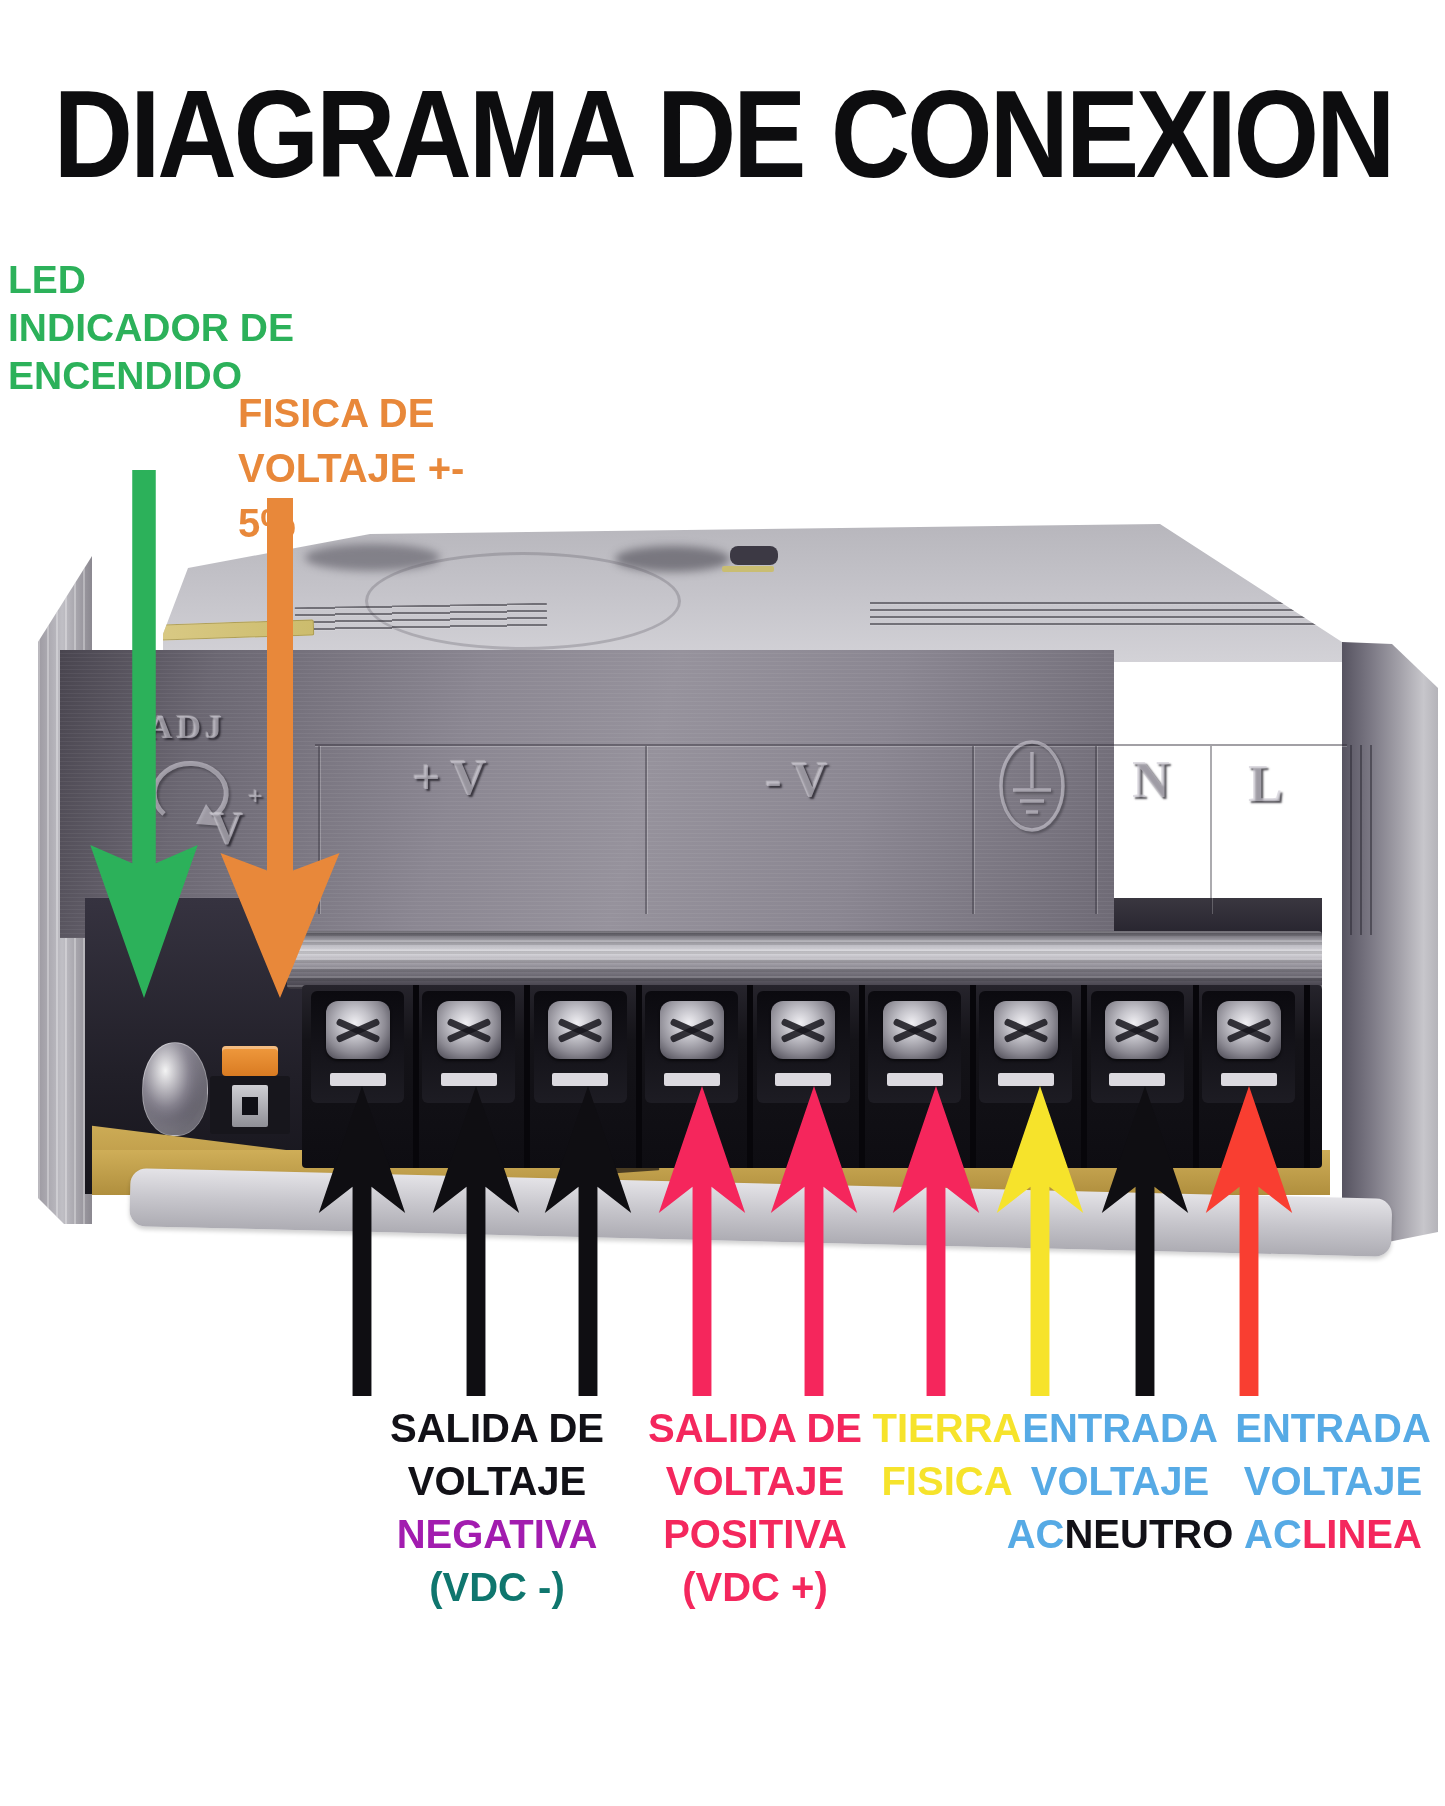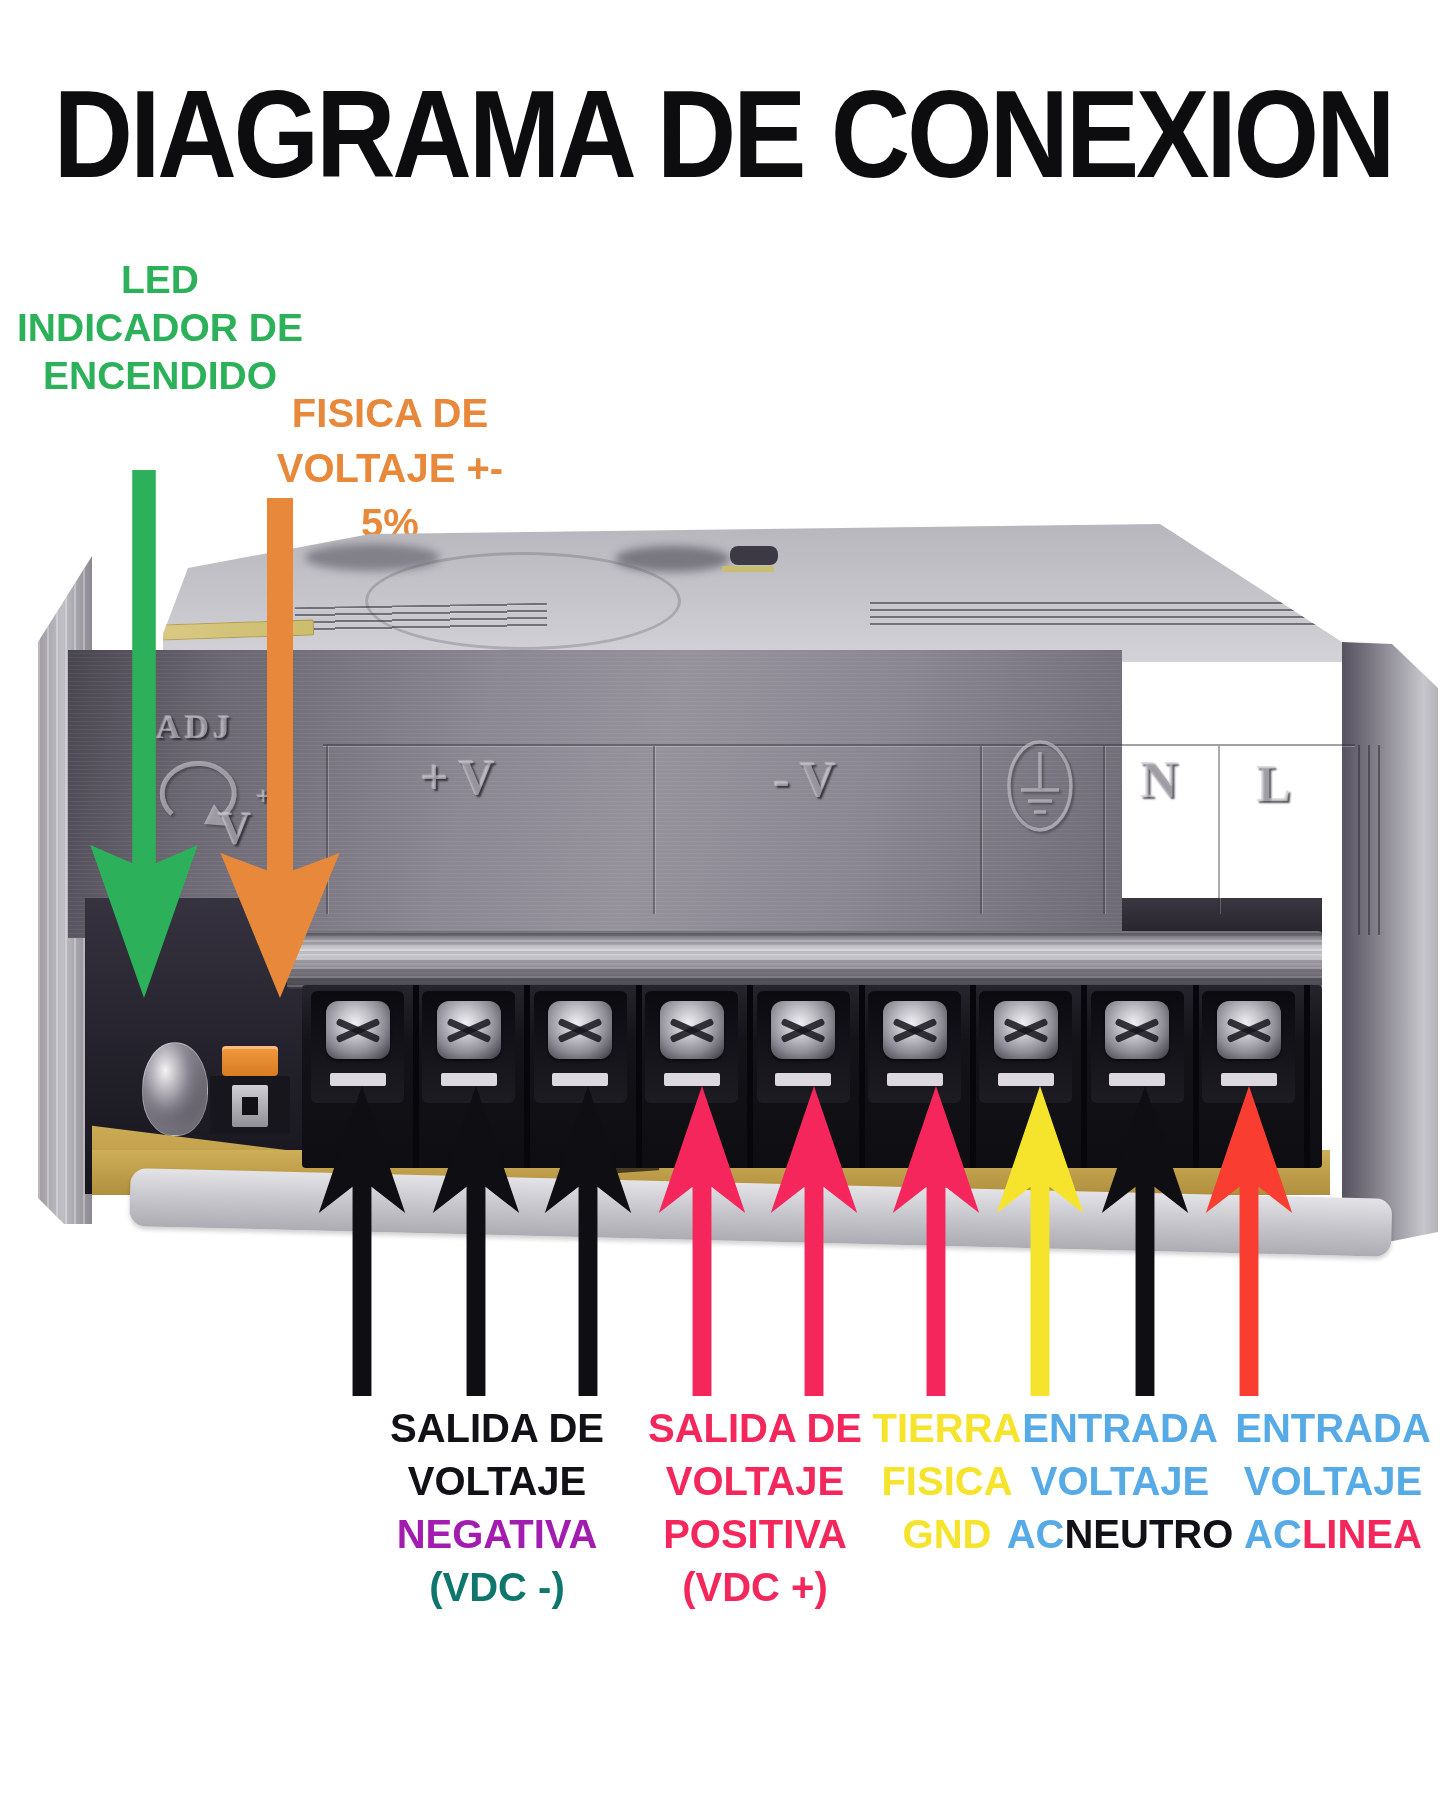--- a/index.html
+++ b/index.html
@@ -6,21 +6,21 @@
   .page{position:relative;width:1445px;height:1806px;background:#fff;overflow:hidden;
         font-family:"Liberation Sans",sans-serif;}
   .abs{position:absolute;}
 
   
   .title{position:absolute;top:64px;left:50%;transform:translateX(-50%) scale(1.08,1.22);
          transform-origin:top center;font-size:102px;font-weight:800;letter-spacing:-3px;
          color:#0d0d0f;white-space:nowrap;}
 
   
-  .ann{position:absolute;text-align:center;font-weight:800;line-height:50px;font-size:39px;}
+  .ann{position:absolute;font-weight:800;line-height:50px;font-size:39px;}
   .ann div{white-space:nowrap;}
   .ann-led{left:8px;top:256px;width:304px;color:#2CB15A;line-height:48px;}
   .ann-adj{left:238px;top:386px;width:304px;color:#E8883A;line-height:55px;font-size:40px;}
 
   
   .arrow-down{position:absolute;
     clip-path:polygon(50% 100%, 2% 71%, 39.5% 74.5%, 39.5% 0%, 60.5% 0%, 60.5% 74.5%, 98% 71%);}
   .arrow-up{position:absolute;top:1086px;width:90px;height:310px;
     clip-path:polygon(50% 0%, 98% 41%, 60.5% 32.5%, 60.5% 100%, 39.5% 100%, 39.5% 32.5%, 2% 41%);}
 
@@ -30,21 +30,21 @@
     clip-path:polygon(63px 112px,88px 46px,270px 12px,1060px 2px,1242px 120px,1295px 134px,1295px 140px,63px 140px);}
   .vents{position:absolute;height:25px;
     background:repeating-linear-gradient(180deg,rgba(42,40,48,.55) 0 2px,rgba(255,255,255,.12) 2px 3px,transparent 3px 7px);}
   .fansmudge{position:absolute;border-radius:50%;filter:blur(4px);}
   .fanring{position:absolute;border:3px solid rgba(96,93,104,.30);border-radius:50%;}
   .lid-hole{position:absolute;background:#3c3944;border-radius:8px;filter:blur(.6px);}
   .lid-mark{position:absolute;background:#c9bd72;border-radius:2px;filter:blur(.5px);}
   .sticker{position:absolute;background:linear-gradient(90deg,#d9c984,#ccbc6d);
     border-radius:2px;transform:rotate(-2deg);
     box-shadow:inset 0 0 0 1px rgba(120,105,40,.4);}
-  .face{left:68px;top:650px;width:1054px;height:288px;
+  .face{left:60px;top:650px;width:1054px;height:288px;
     background:
      repeating-linear-gradient(0deg,rgba(255,255,255,.05) 0 1px,transparent 1px 4px),
      linear-gradient(105deg,#49454f 0%,#6b6772 14%,#8b8792 38%,#96929c 55%,#8a8691 75%,#6e6a75 100%);}
   .emb{position:absolute;font-family:"Liberation Serif",serif;font-weight:700;
     color:rgba(205,202,212,.62);
     text-shadow:2px 2px 2px rgba(28,26,34,.75),-1px -1px 1px rgba(255,255,255,.30);}
   .plateline{position:absolute;background:rgba(48,45,55,.45);box-shadow:0 1px 0 rgba(255,255,255,.25);}
   .vdiv{position:absolute;width:2px;background:rgba(48,45,55,.40);box-shadow:1px 0 0 rgba(255,255,255,.22);}
   .groove{position:absolute;width:2px;background:rgba(38,36,45,.5);}
   .rightwall{left:1342px;top:636px;width:96px;height:612px;
@@ -285,21 +285,20 @@
       </div>
       <div class="t-col" style="left: 625px;">
         <div class="t-line"><span style="color: rgb(244, 39, 93);">SALIDA DE</span></div>
         <div class="t-line"><span style="color: rgb(244, 39, 93);">VOLTAJE</span></div>
         <div class="t-line"><span style="color: rgb(244, 39, 93);">POSITIVA</span></div>
         <div class="t-line"><span style="color: rgb(244, 39, 93);">(VDC +)</span></div>
       </div>
       <div class="t-col" style="left: 817px;">
         <div class="t-line"><span style="color: rgb(246, 227, 43);">TIERRA</span></div>
         <div class="t-line"><span style="color: rgb(246, 227, 43);">FISICA</span></div>
-        <div class="t-line"><span style="color: rgb(246, 227, 43);">GND</span></div>
       </div>
       <div class="t-col" style="left: 990px;">
         <div class="t-line"><span style="color: rgb(86, 170, 229);">ENTRADA</span></div>
         <div class="t-line"><span style="color: rgb(86, 170, 229);">VOLTAJE</span></div>
         <div class="t-line"><span style="color: rgb(86, 170, 229);">AC</span><span style="color: rgb(18, 17, 23);">NEUTRO</span></div>
       </div>
       <div class="t-col" style="left: 1203px;">
         <div class="t-line"><span style="color: rgb(86, 170, 229);">ENTRADA</span></div>
         <div class="t-line"><span style="color: rgb(86, 170, 229);">VOLTAJE</span></div>
         <div class="t-line"><span style="color: rgb(86, 170, 229);">AC</span><span style="color: rgb(244, 39, 93);">LINEA</span></div>

